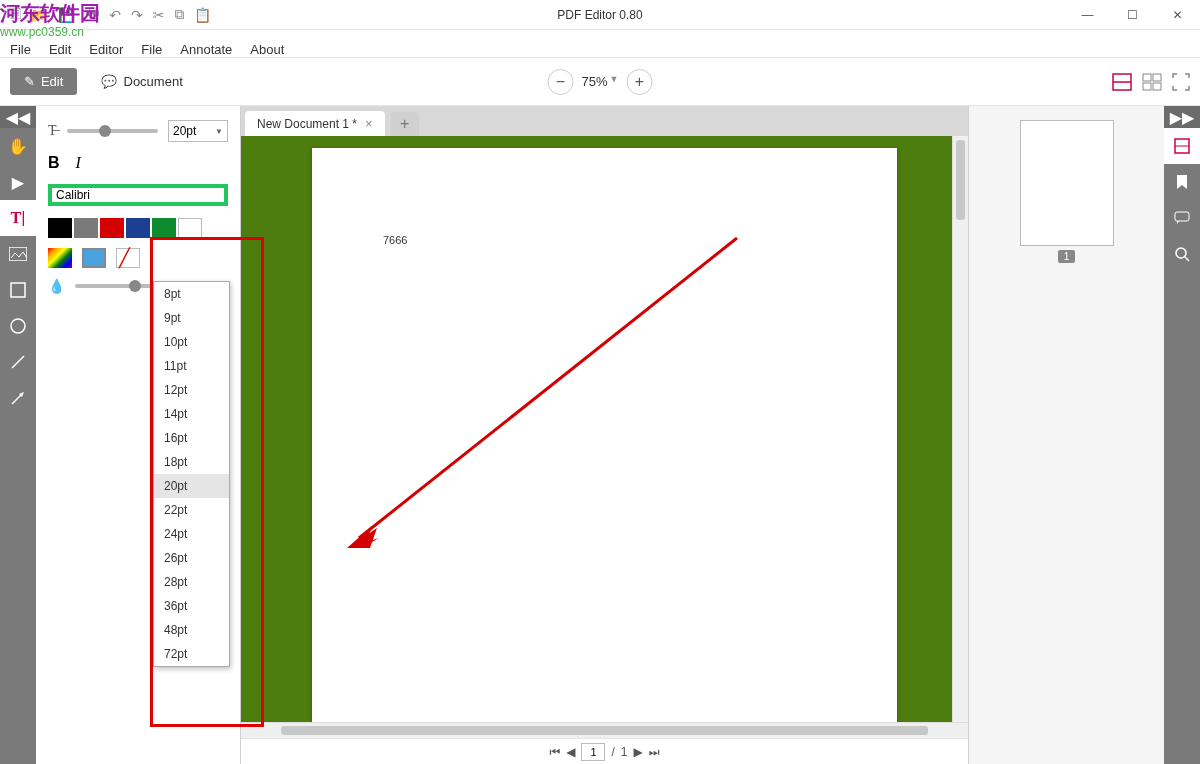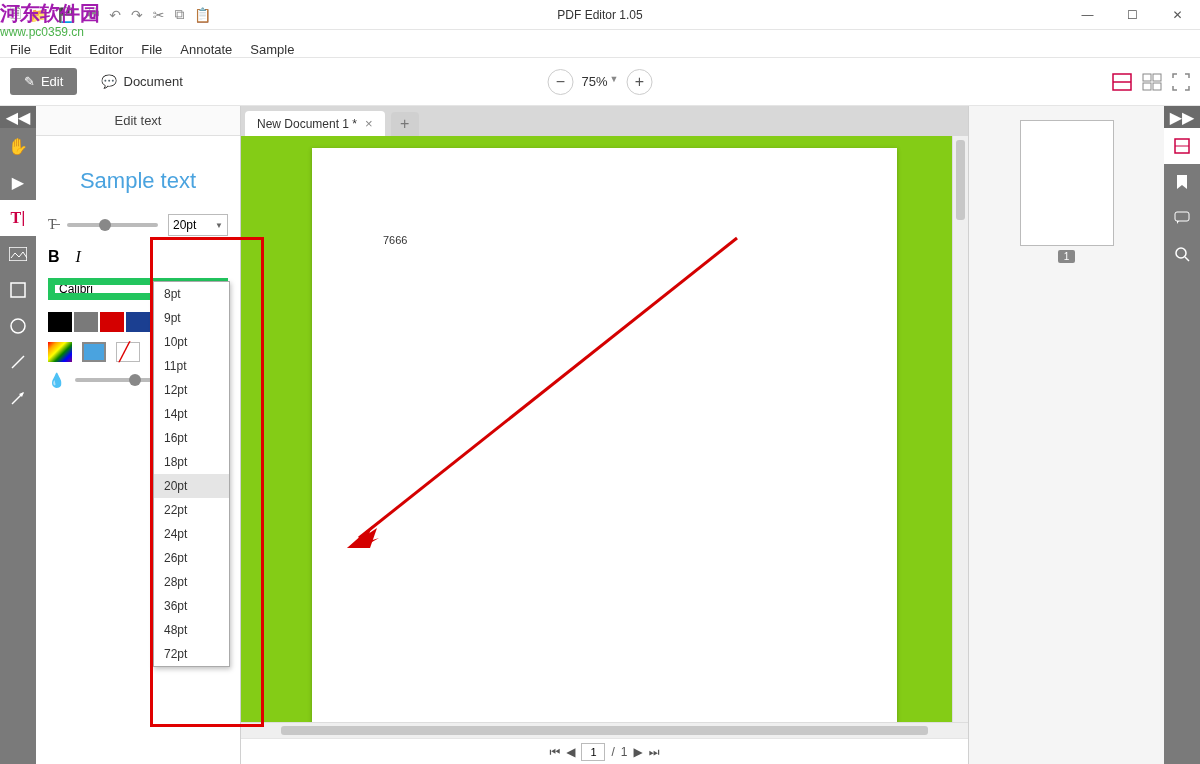--- a/index.html
+++ b/index.html
@@ -43,36 +43,36 @@
 .edit-panel { width: 205px; background: #fff; border-right: 1px solid #d0d0d0; }
 .panel-header { height: 30px; display: flex; align-items: center; justify-content: center; font-size: 13px; color: #444; border-bottom: 1px solid #e0e0e0; background:#fafafa;}
 .panel-body { padding: 14px 12px; position: relative; }
 .sample-text { color: #4aa3df; font-size: 22px; text-align: center; margin: 18px 0 20px;}
 .row { display: flex; align-items: center; gap: 10px; margin-bottom: 12px; }
 .slider { flex: 1; height: 4px; background: #bbb; border-radius: 2px; position: relative;}
 .slider::after { content:""; position:absolute; width:12px; height:12px; background:#888; border-radius:50%; top:-4px; left:35%;}
 .size-select { width: 60px; height: 22px; border: 1px solid #bbb; font-size: 12px; display:flex; align-items:center; justify-content:space-between; padding: 0 4px; cursor:pointer;}
 .bold { font-weight: bold; font-size: 16px; cursor:pointer;}
 .italic { font-style: italic; font-size: 16px; font-family: Georgia,serif; cursor:pointer;}
-.font-input { width: 100%; height: 22px; border: 7px solid #22c55e; font-size: 12px; padding: 0 4px;}
+.font-input { width: 100%; height: 22px; border: 4px solid #22c55e; font-size: 12px; padding: 0 4px;}
 .swatch-row { display: flex; gap: 2px; margin-bottom: 10px;}
 .sw { width: 24px; height: 20px; cursor:pointer;}
 .alpha-row { display:flex; align-items:center; gap:10px;}
 .droplet { font-size:14px; color:#555;}
 
 
 .dropdown { position: absolute; top: 281px; left: 153px; width: 77px; background: #fff; border: 1px solid #aaa; box-shadow: 1px 2px 5px rgba(0,0,0,0.25); z-index: 50;}
 .dropdown div { padding: 5px 10px; font-size: 12px; color: #333; cursor: pointer;}
 .dropdown div.sel { background: #e5e5e5;}
 
 
 .red-box { position: absolute; border: 3px solid #e00000; top: 237px; left: 150px; width: 114px; height: 490px; pointer-events:none; z-index:60;}
 
 
-.doc-area { flex: 1; background: #84cc16; display: flex; flex-direction: column;}
+.doc-area { flex: 1; background: #4d7c0f; display: flex; flex-direction: column;}
 .tabbar { height: 30px; background: #d8d8d8; display: flex; align-items: flex-end;}
 .tab { background: #fff; border-radius: 4px 4px 0 0; padding: 5px 12px; font-size: 12px; color: #333; display: flex; align-items: center; gap: 8px; margin-left: 4px; cursor:pointer;}
 .tab .close { color:#888; font-size:13px; cursor:pointer;}
 .tab-add { width: 28px; height: 24px; background:#d0d0d0; border-radius: 4px 4px 0 0; margin-left: 6px; display:flex; align-items:center; justify-content:center; color:#777; cursor:pointer;}
 .canvas-wrap { flex:1; display:flex; justify-content:center; overflow:hidden; position:relative; padding: 12px 0;}
 .scrollbar-v { position:absolute; right:0; top:0; bottom:0; width:16px; background:#efefef; border-left:1px solid #ddd;}
 .scrollbar-v::after{content:""; position:absolute; top:4px; left:3px; right:3px; height:80px; background:#c7c7c7; border-radius:3px;}
 .scrollbar-h { height:16px; background:#efefef; border-top:1px solid #ddd; position:relative;}
 .scrollbar-h::after{content:""; position:absolute; left:40px; right:40px; top:3px; bottom:3px; background:#c7c7c7; border-radius:3px;}
 .page { width: 585px; height: 585px; background: #fff; box-shadow: 0 1px 4px rgba(0,0,0,0.25); position: relative;}
@@ -101,42 +101,42 @@
     <span>🗎</span>
     <span>📂</span>
     <span>💾</span>
     <span>🖶</span>
     <span>↶</span>
     <span>↷</span>
     <span>✂</span>
     <span>⧉</span>
     <span>📋</span>
   </div>
-  <div class="titlebar-title">PDF Editor 1.05</div>
+  <div class="titlebar-title">PDF Editor 0.80</div>
   <div class="win-controls">
     <span>—</span>
     <span>☐</span>
     <span>✕</span>
   </div>
 </div>
 
 <div class="watermark">
   <div style="font-size:20px; font-weight:bold;">
     <span style="color:#a21caf">河东软件园</span>
   </div>
   <div style="font-size:12px; color:#4bb24b; margin-top:-2px;">www.pc0359.cn</div>
 </div>
 
 <div class="menubar">
   <span>File</span>
   <span>Edit</span>
   <span>Editor</span>
   <span>File</span>
   <span>Annotate</span>
-  <span>Sample</span>
+  <span>About</span>
 </div>
 
 <div class="toolbar">
   <div class="btn-edit">
     <span>✎</span>
     <span>Edit</span>
   </div>
   <div class="btn-annotate">
     <span>💬</span>
     <span>Document</span>
@@ -199,23 +199,21 @@
       </div>
     <div class="tool">
         <svg width="18" height="18">
           <line x1="3" y1="15" x2="14" y2="4" stroke="#fff" stroke-width="1.5"></line>
           <polygon points="15,3 10,5 13,8" fill="#fff"></polygon>
         </svg>
       </div>
   </div>
 
   <div class="edit-panel">
-    <div class="panel-header">Edit text</div>
     <div class="panel-body">
-      <div class="sample-text">Sample text</div>
       <div class="row">
         <span style="font-size:14px;color:#555;font-family:Georgia,serif;">T̶</span>
         <div class="slider"></div>
         <div class="size-select">
           <span>20pt</span>
           <span style="font-size:8px;color:#666;">▼</span>
         </div>
       </div>
       <div class="row" style="gap:16px;">
         <span class="bold">B</span>

